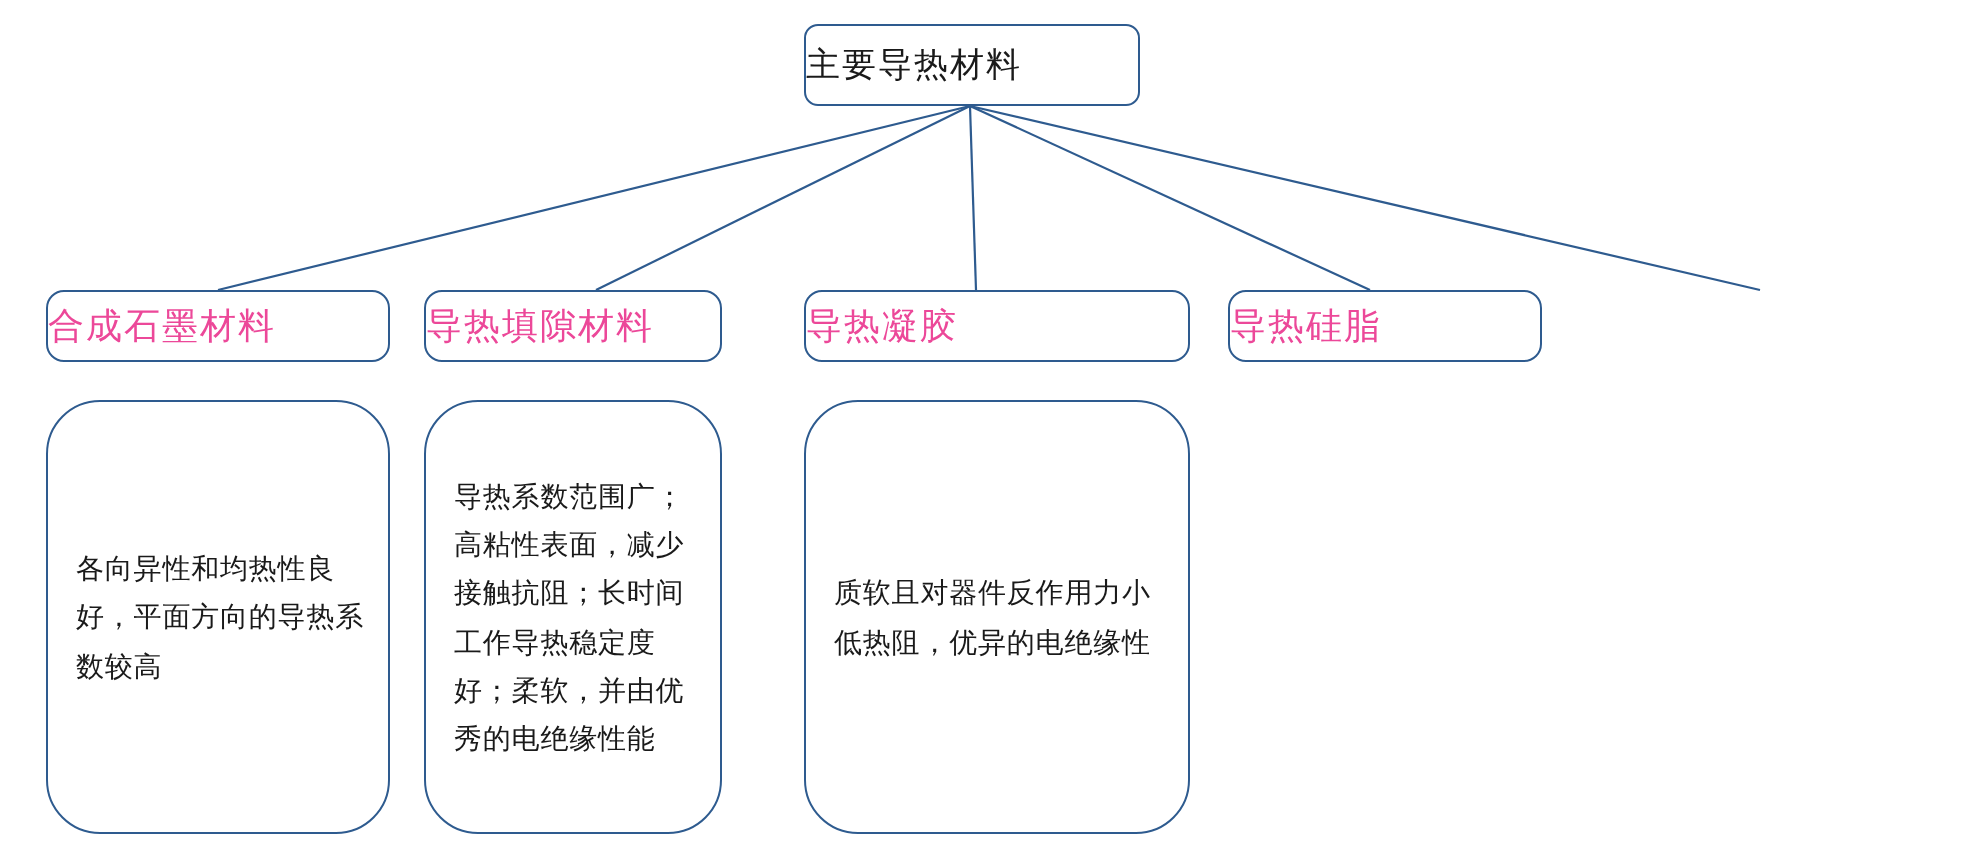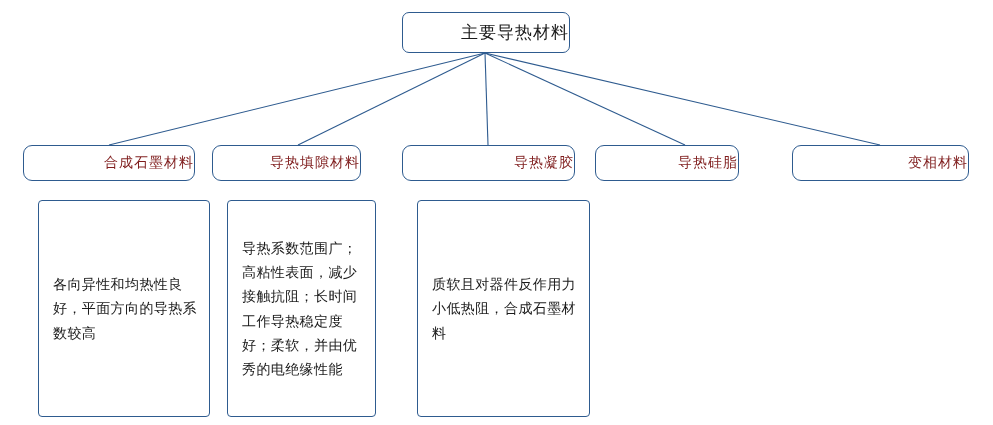--- a/index.html
+++ b/index.html
@@ -25,21 +25,21 @@
     height: 425px;
     pointer-events: none;
   }
   .node {
     position: absolute;
     box-sizing: border-box;
     background: #ffffff;
     border: 1.6px solid #2e5b8f;
     display: flex;
     align-items: center;
-    justify-content: flex-end;
+    justify-content: flex-start;
     text-align: center;
   }
   .root-node {
     left: 402px;
     top: 12px;
     width: 168px;
     height: 41px;
     border-radius: 7px;
     border-width: 1.8px;
     z-index: 3;
@@ -50,48 +50,47 @@
     letter-spacing: 1px;
     white-space: nowrap;
   }
   .header-node {
     top: 145px;
     height: 36px;
     border-radius: 9px;
     z-index: 3;
   }
   .header-label {
-    font-size: 14px;
-    color: #7f1d1d;
+    font-size: 18px;
+    color: #ec4899;
     letter-spacing: 1px;
     white-space: nowrap;
   }
   .body-node {
     top: 200px;
     height: 217px;
-    border-radius: 4px;
+    border-radius: 27px;
     align-items: center;
     justify-content: flex-start;
     padding: 10px 8px 10px 14px;
     z-index: 2;
-    margin-left: 15px;
   }
   .body-text {
     font-size: 14px;
     line-height: 1.72;
     color: #1a1a1a;
     text-align: left;
     letter-spacing: 0.4px;
     width: 100%;
     word-break: break-all;
   }
   .col-0 { left: 23px;  width: 172px; }
   .col-1 { left: 212px; width: 149px; }
-  .col-2 { left: 402px; width: 173px; }
-  .col-3 { left: 595px; width: 144px; }
+  .col-2 { left: 402px; width: 193px; }
+  .col-3 { left: 614px; width: 157px; }
   .col-4 { left: 792px; width: 177px; }
 </style>
 </head>
 <body>
 
 <div id="diagram">
 
   <svg id="connectors" viewBox="0 0 993 425" xmlns="http://www.w3.org/2000/svg">
     <g stroke="#2e5b8f" stroke-width="1.1" fill="none">
       <line x1="485" y1="53" x2="109" y2="145"></line>
@@ -117,24 +116,21 @@
     <span class="header-label">导热填隙材料</span>
   </div>
   <div class="node body-node col-1">
     <span class="body-text">导热系数范围广；高粘性表面，减少接触抗阻；长时间工作导热稳定度好；柔软，并由优秀的电绝缘性能</span>
   </div>
 
   <div class="node header-node col-2">
     <span class="header-label">导热凝胶</span>
   </div>
   <div class="node body-node col-2">
-    <span class="body-text">质软且对器件反作用力小低热阻，合成石墨材料</span>
+    <span class="body-text">质软且对器件反作用力小低热阻，优异的电绝缘性</span>
   </div>
 
   <div class="node header-node col-3">
     <span class="header-label">导热硅脂</span>
   </div>
 
-  <div class="node header-node col-4">
-    <span class="header-label">变相材料</span>
-  </div>
 
 </div>
 
 </body></html>

